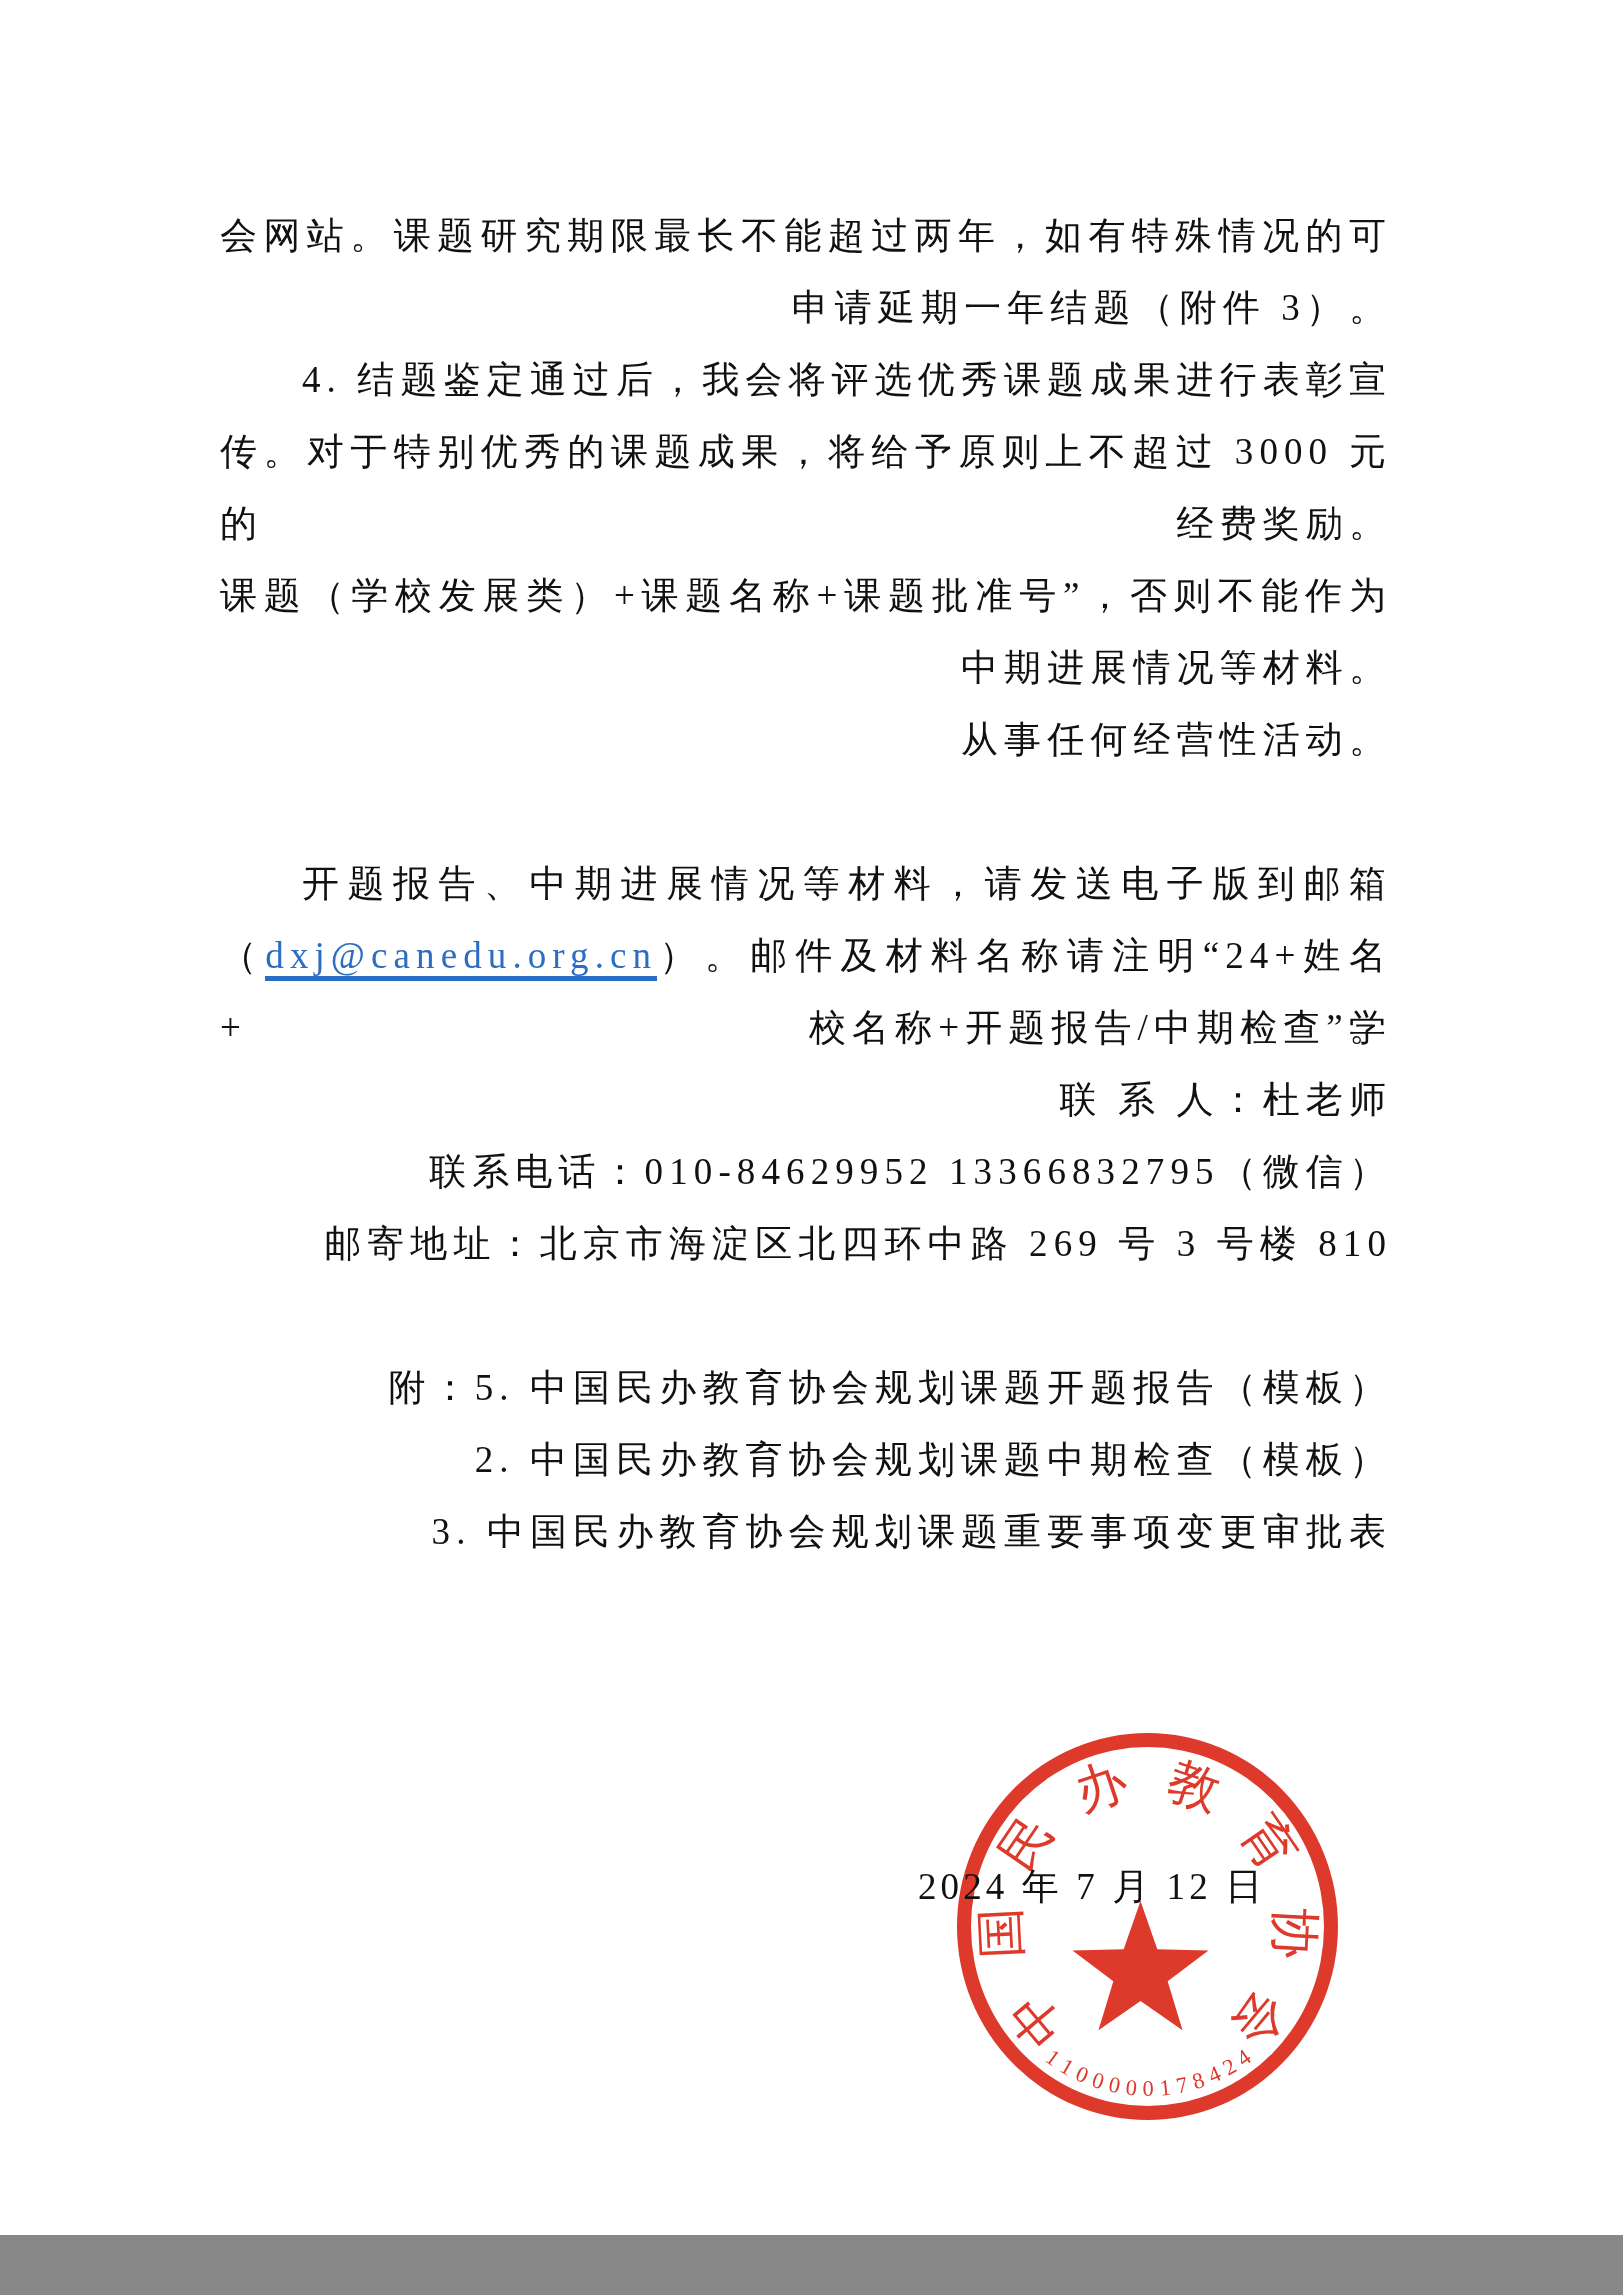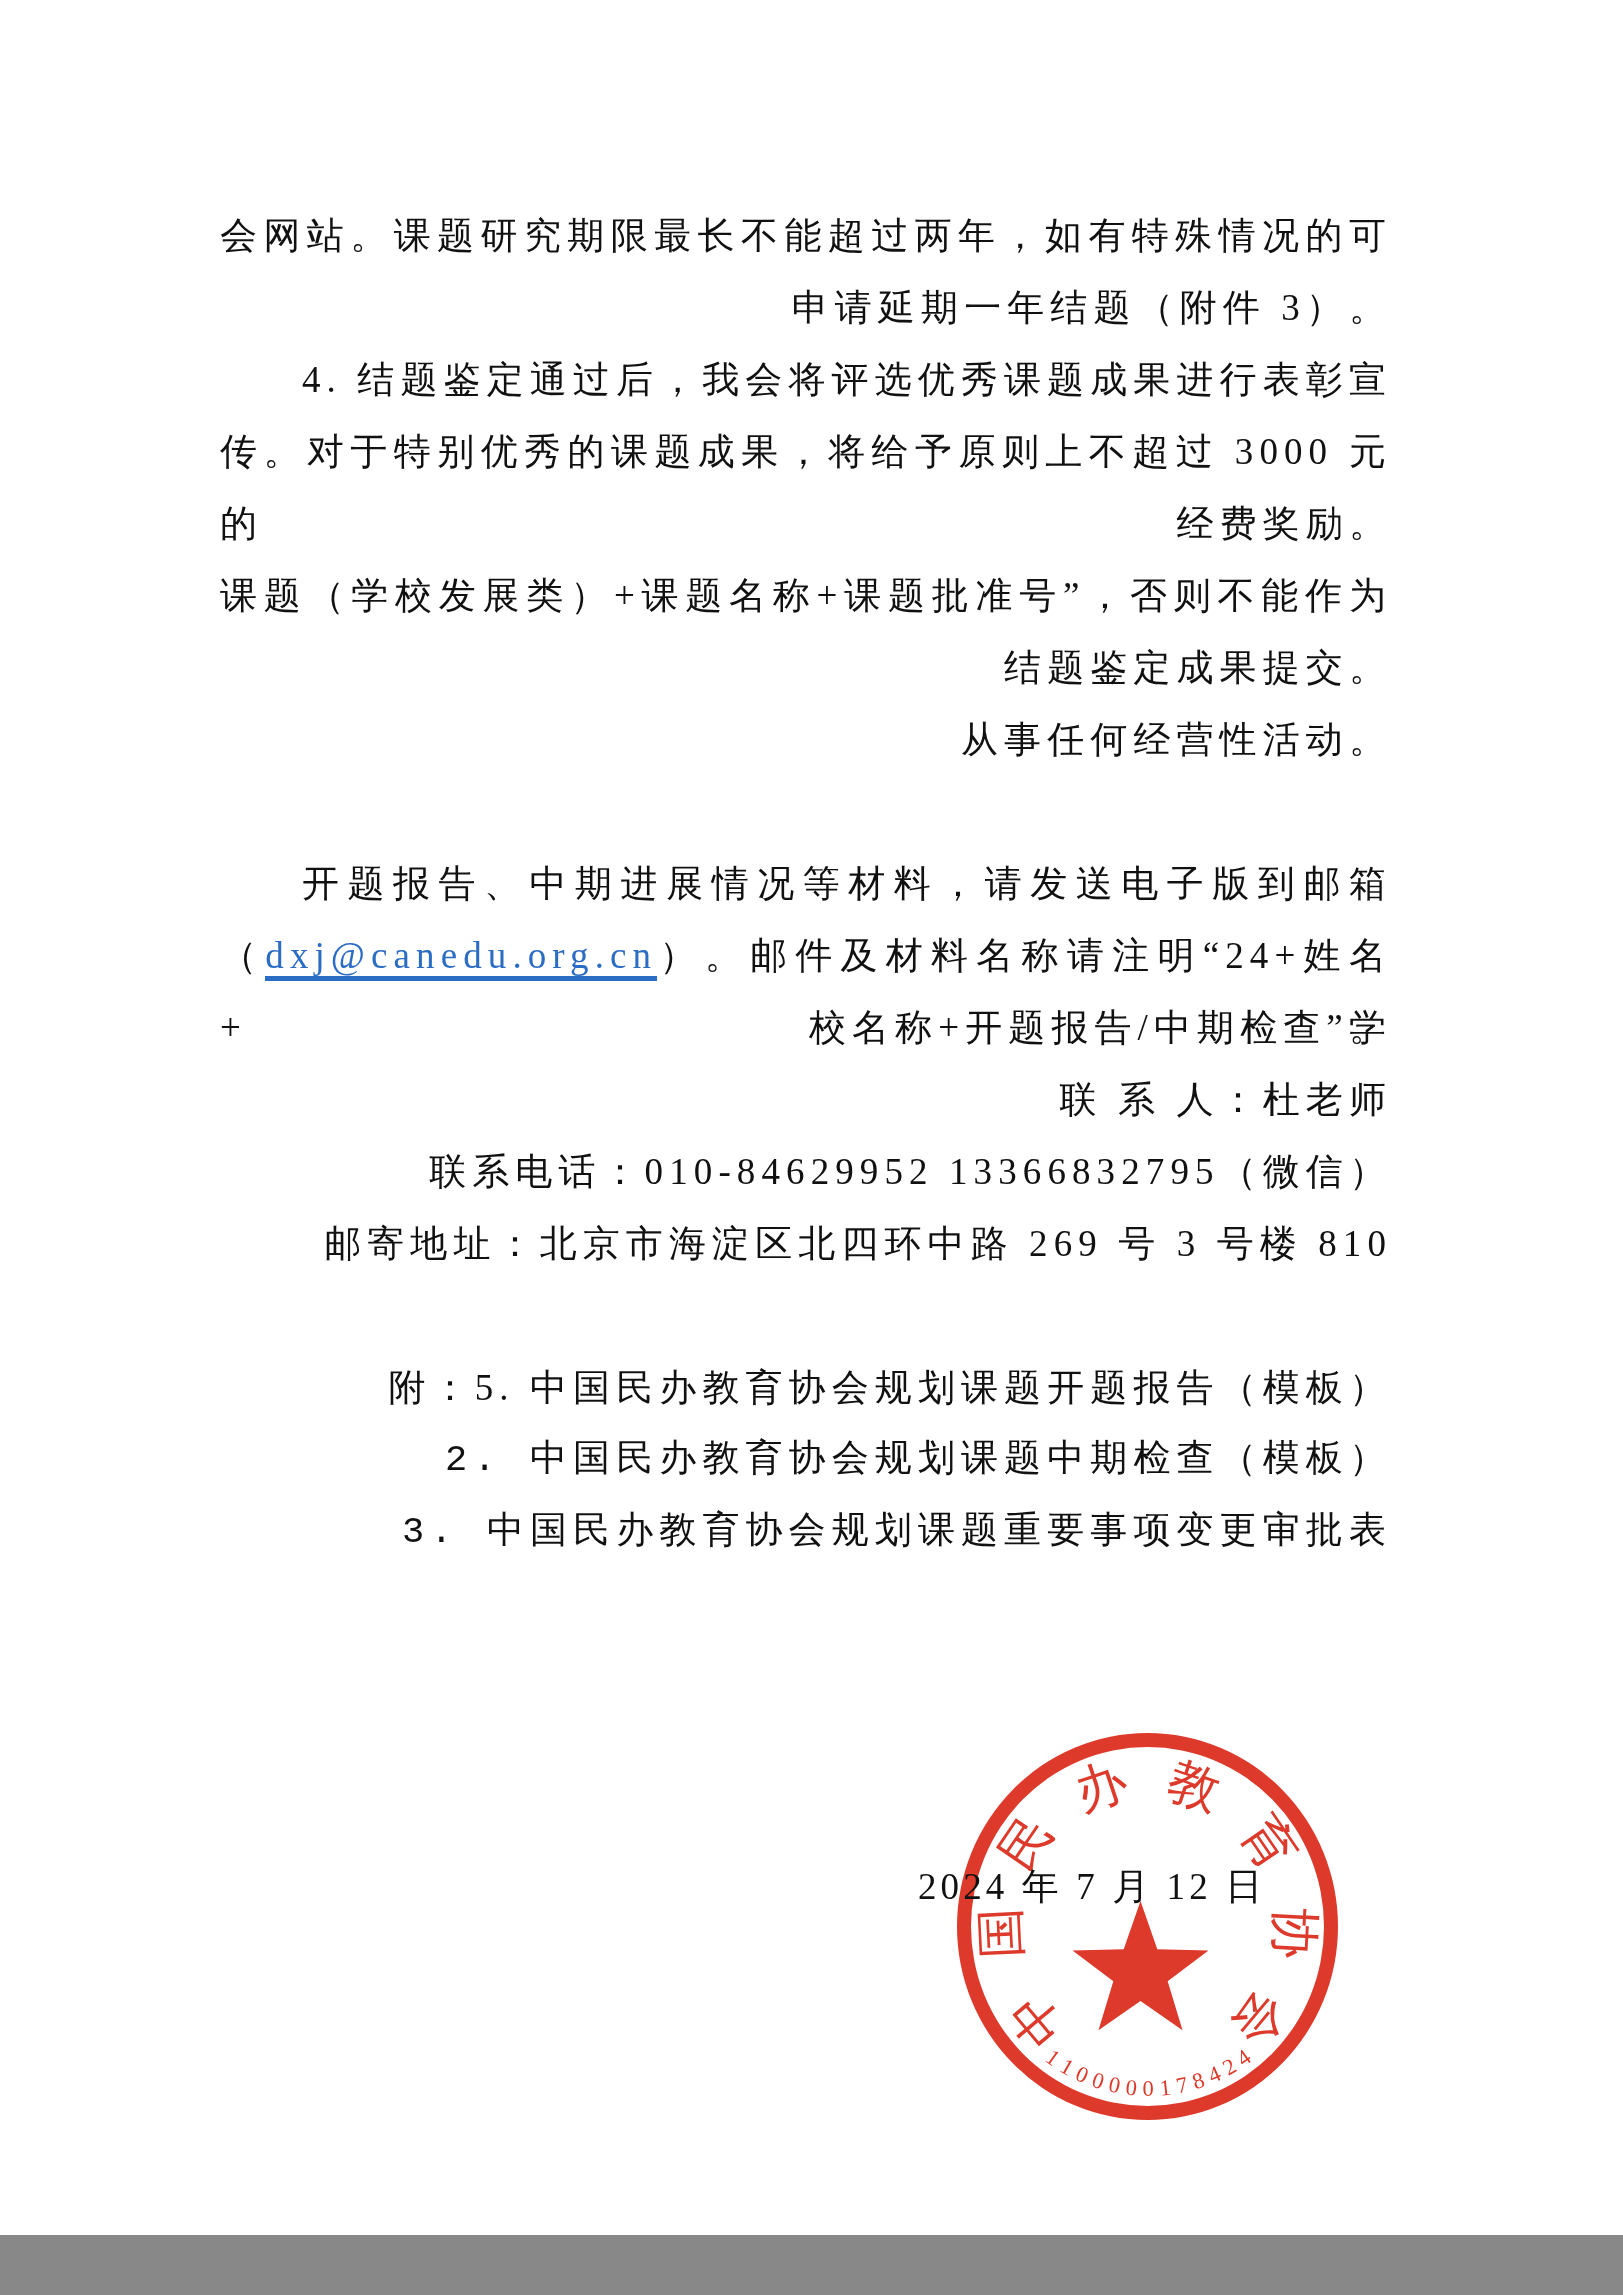--- a/index.html
+++ b/index.html
@@ -32,21 +32,21 @@
     white-space:pre-wrap;
     text-align:right;
   }
   .j{
     text-align:justify;
     text-align-last:justify;
     text-justify:inter-character;
   }
   .ind{ text-indent:82px; }
   .attach-head{ padding-left:36px; }
-  .attach-item{ padding-left:168px;font-family:Liberation Mono, monospace; }
+  .attach-item{ padding-left:168px; }
   .email{
     color:var(--link);
     text-decoration:none;
     border-bottom:5.1px solid var(--link);
     padding-bottom:0;
   }
   .date-line{
     position:absolute;
     left:918px;top:1867px;
     font-size:37px;
@@ -103,21 +103,21 @@
 <body>
 
 <div class="page">
   <div class="content">
     <div class="line j">会网站。课题研究期限最长不能超过两年，如有特殊情况的可</div>
     <div class="line">申请延期一年结题（附件 3）。</div>
     <div class="line j ind">4. 结题鉴定通过后，我会将评选优秀课题成果进行表彰宣</div>
     <div class="line j">传。对于特别优秀的课题成果，将给予原则上不超过 3000 元的</div>
     <div class="line">经费奖励。</div>
     <div class="line j">课题（学校发展类）+课题名称+课题批准号”，否则不能作为</div>
-    <div class="line">结题鉴定成果提交。</div>
+    <div class="line">中期进展情况等材料。</div>
     <div class="line">从事任何经营性活动。</div>
     <div class="line"></div>
     <div class="line j ind">开题报告、中期进展情况等材料，请发送电子版到邮箱</div>
     <div class="line j"><span>（</span><a href="#" class="email">dxj@canedu.org.cn</a><span>）。</span><span>邮件及材料名称请注明“24+姓名+学</span></div>
     <div class="line">校名称+开题报告/中期检查”。</div>
     <div class="line ind">联 系 人：杜老师</div>
     <div class="line ind">联系电话：010-84629952 13366832795（微信）</div>
     <div class="line ind">邮寄地址：北京市海淀区北四环中路 269 号 3 号楼 810</div>
     <div class="line"></div>
     <div class="line attach-head">附：5. 中国民办教育协会规划课题开题报告（模板）</div>

